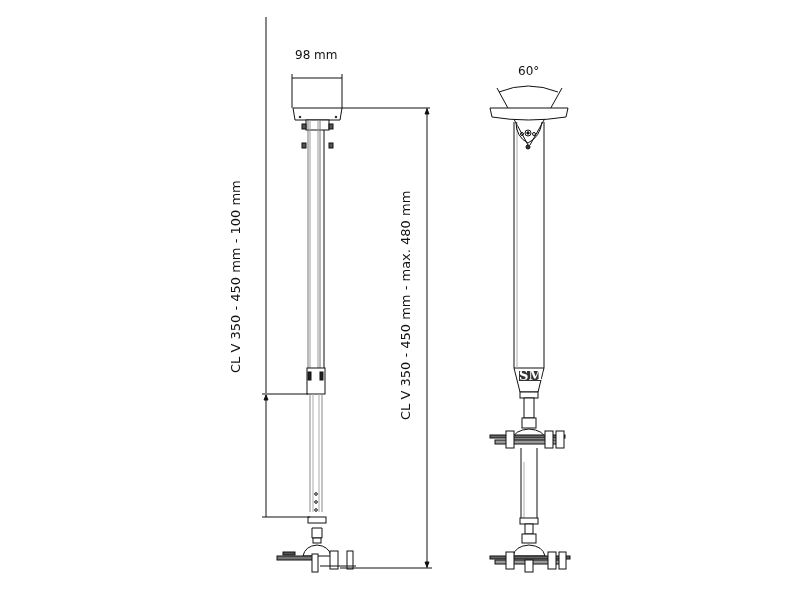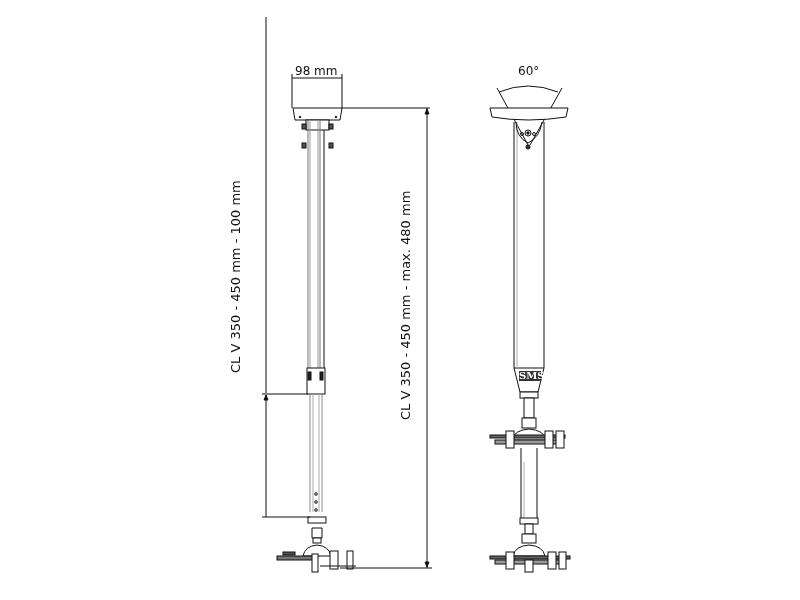--- a/index.html
+++ b/index.html
@@ -1,24 +1,24 @@
 <!DOCTYPE html>
 <html><head>
   <meta charset="utf-8">
   <style>
     html, body { margin: 0; padding: 0; background: #ffffff; }
     body { width: 800px; height: 600px; position: relative; overflow: hidden; font-family: "DejaVu Sans", sans-serif; }
     #canvas { position: absolute; left: 0; top: 0; width: 800px; height: 600px; }
     .lbl { position: absolute; color: #111; font-family: "DejaVu Sans", sans-serif; white-space: nowrap; }
     .rot { transform-origin: left top; transform: rotate(-90deg); }
-    .lbl-98 { left: 295px; top: 64px; font-size: 12px; }
+    .lbl-98 { left: 295px; top: 48px; font-size: 12px; }
     .lbl-60 { left: 518px; top: 64px; font-size: 12px; }
     .lbl-left { left: 228px; top: 373px; font-size: 13px; }
     .lbl-right { left: 398px; top: 420px; font-size: 13px; }
-    .logo { position: absolute; left: 519px; top: 371px; width: 22px; height: 10px; background: #333; color: #fff; font-size: 10px; font-weight: bold; text-align: right; line-height: 10px; font-family: "DejaVu Serif", serif; }
+    .logo { position: absolute; left: 519px; top: 371px; width: 22px; height: 10px; background: #333; color: #fff; font-size: 13px; font-weight: bold; text-align: right; line-height: 10px; font-family: "DejaVu Serif", serif; }
   </style>
 </head>
 <body>
 
 <div id="diagram">
   <svg id="canvas" viewBox="0 0 800 600" xmlns="http://www.w3.org/2000/svg">
     <g stroke="#111" fill="none" stroke-width="1">
 
       <line x1="266" y1="17" x2="266" y2="393"></line>
 

